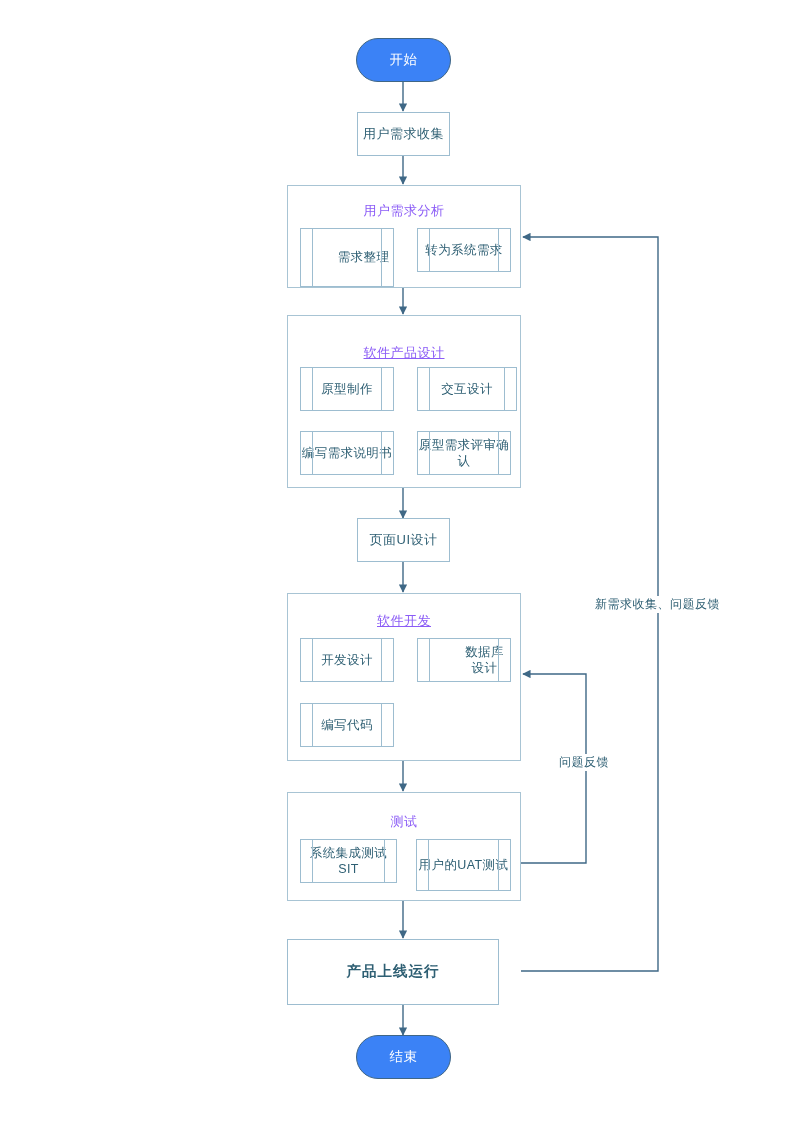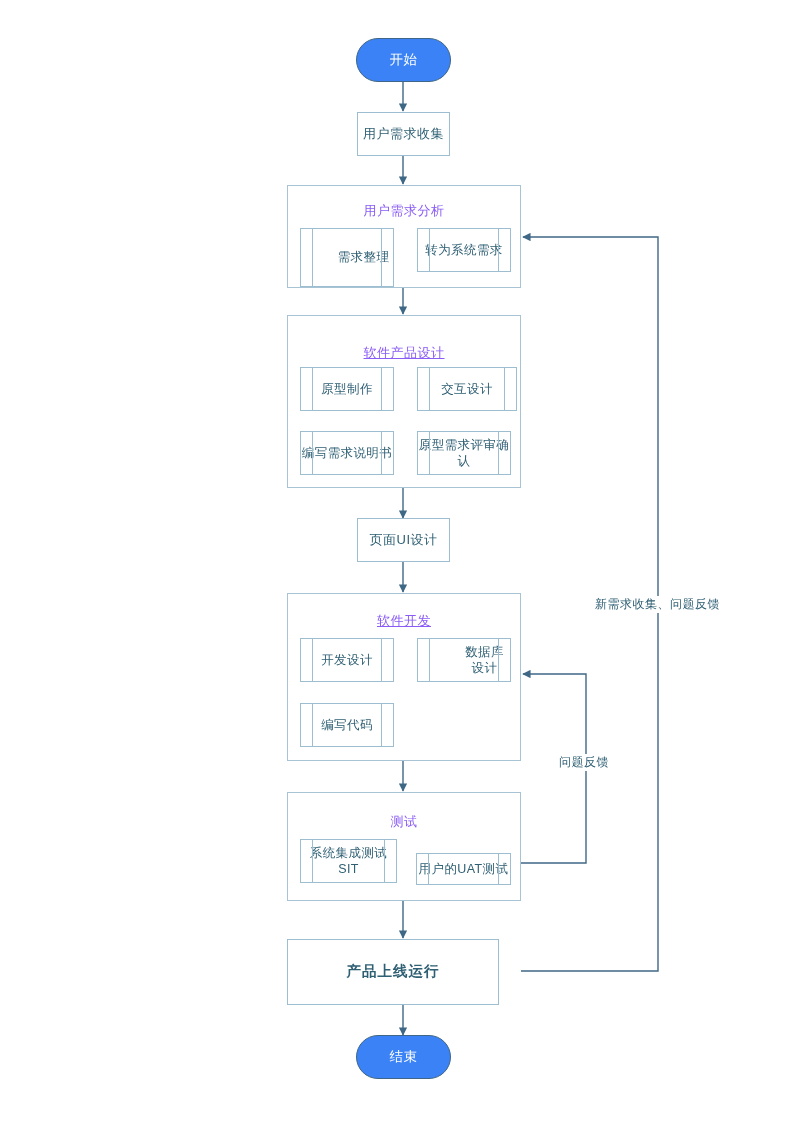--- a/index.html
+++ b/index.html
@@ -205,21 +205,21 @@
     <div class="subproc" style="left:12px; top:109px; width:94px; height:44px;">
       <span>编写代码</span>
     </div>
   </div>
 
   <div class="node group" style="left:287px; top:792px; width:234px; height:109px;padding-left:16px;">
     <div class="group-title" style="top:20px;">测试</div>
     <div class="subproc" style="left:12px; top:46px; width:97px; height:44px;">
       <span>系统集成测试SIT</span>
     </div>
-    <div class="subproc" style="left:128px; top:60px; width:95px; height:32px;">
+    <div class="subproc" style="left:128px; top:46px; width:95px; height:52px;">
       <span>用户的UAT测试</span>
     </div>
   </div>
 
   <div class="node rect bold" style="left:287px; top:939px; width:212px; height:66px;">
     <span>产品上线运行</span>
   </div>
 
   <div class="node terminator" style="left:356px; top:1035px; width:95px; height:44px;">
     <span>结束</span>

